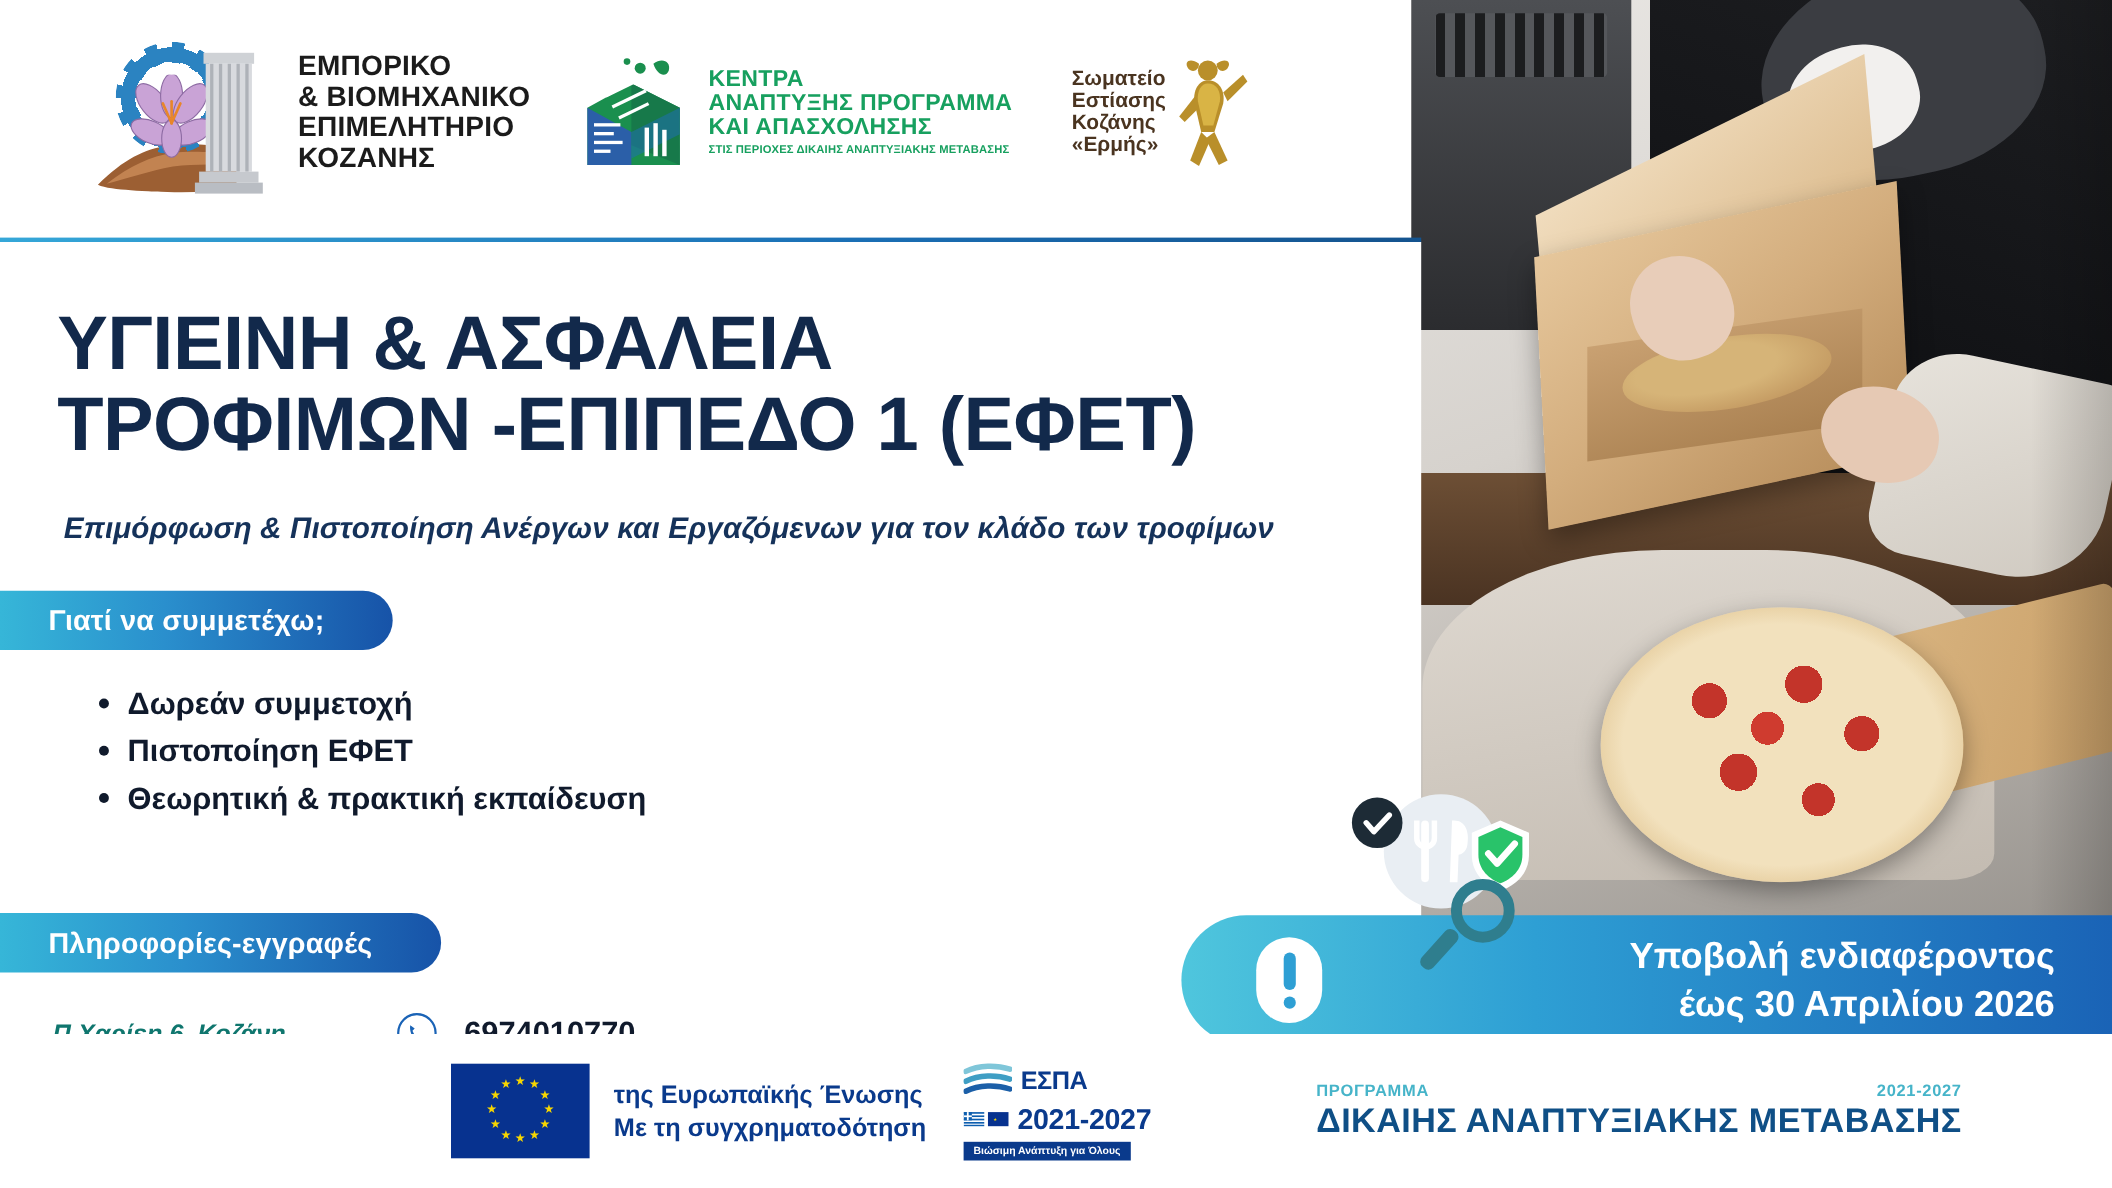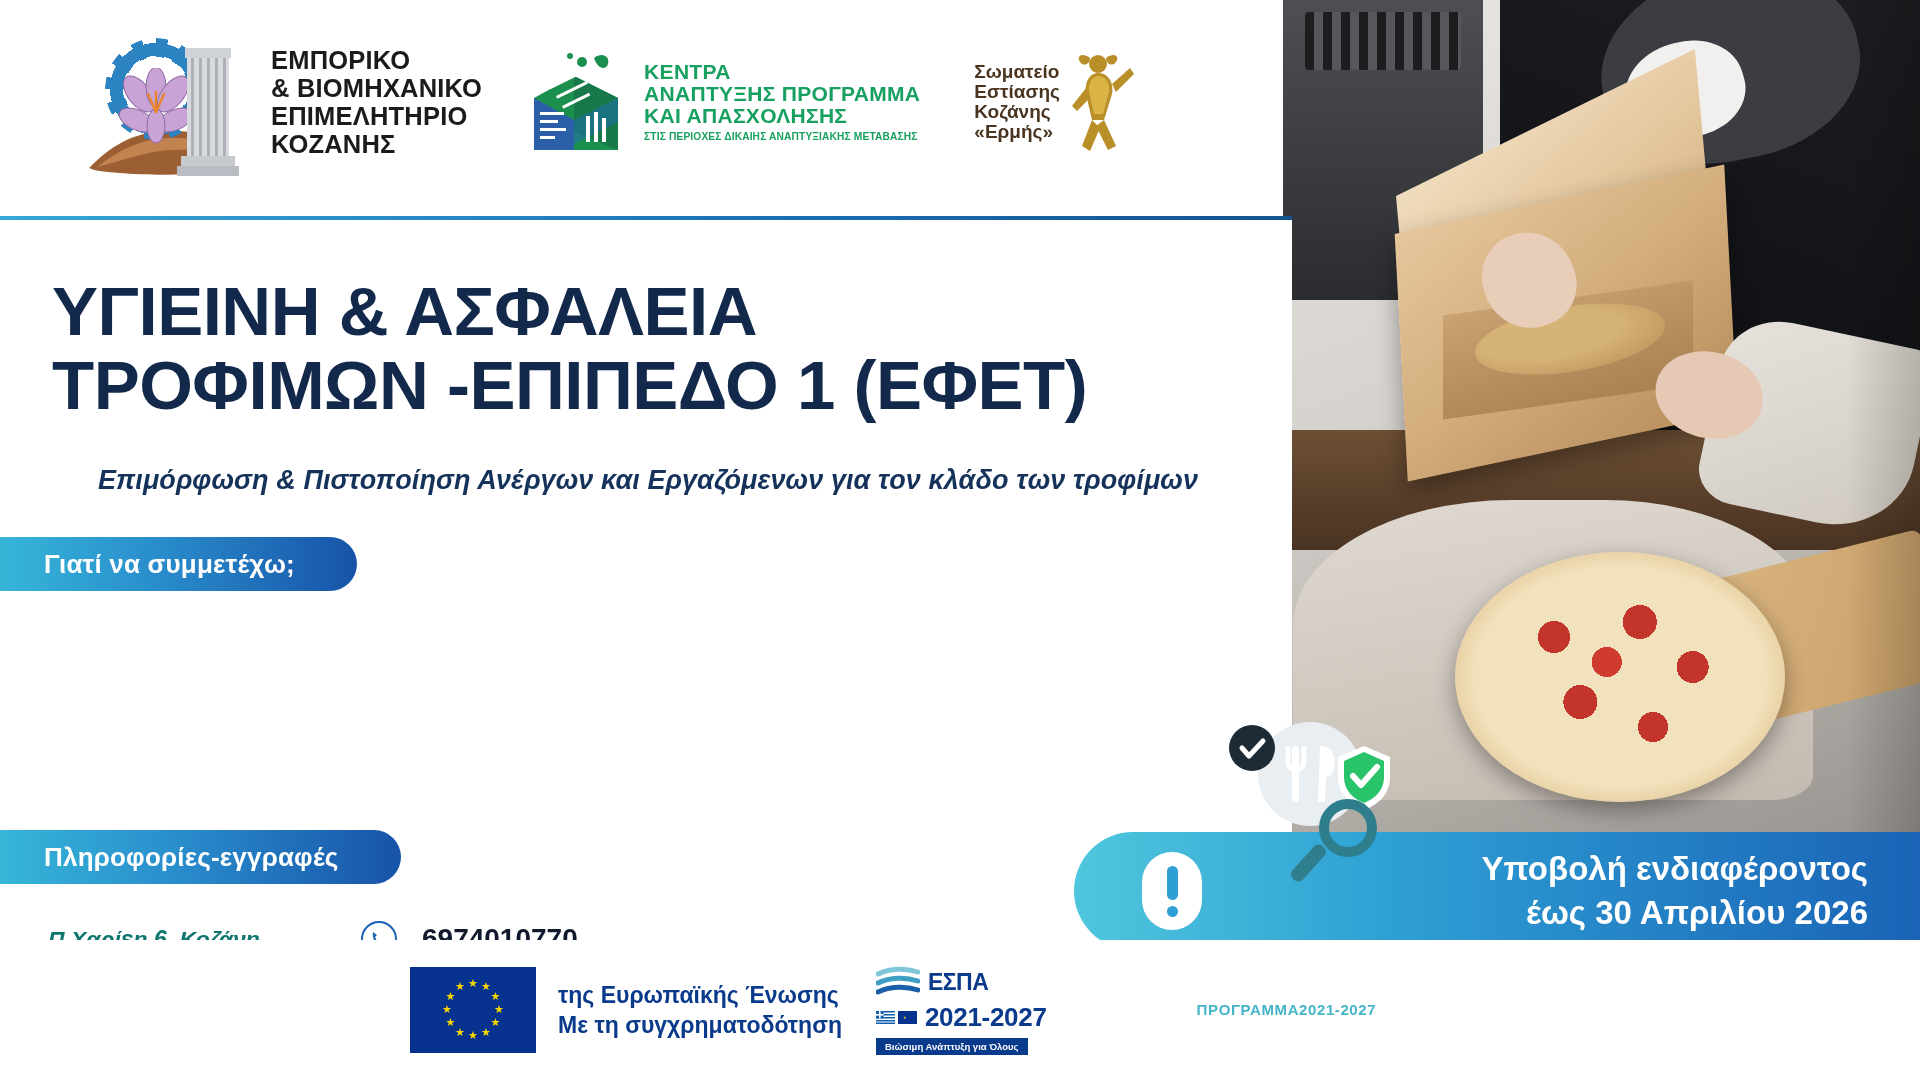--- a/index.html
+++ b/index.html
@@ -134,21 +134,21 @@
     position:absolute;left:0;top:220px;width:1292px;height:720px;
     background:#ffffff;z-index:15;
   }
   .title{
     position:absolute;left:52px;top:55px;width:1230px;
     color:#12294b;font-weight:800;font-size:69px;line-height:1.07;
     letter-spacing:-.5px;
   }
   .subtitle{
     position:absolute;left:58px;top:245px;width:1180px;
-    color:#15325a;font-style:italic;font-weight:700;font-size:27px;letter-spacing:.1px;text-align:center;
+    color:#15325a;font-style:italic;font-weight:700;font-size:27px;letter-spacing:.1px;
   }
 
   
   .pill{
     position:absolute;height:54px;border-radius:0 27px 27px 0;
     background:linear-gradient(90deg,#36b6d8 0%,#2a8fcd 42%,#1753a8 100%);
     display:flex;align-items:center;
     color:#ffffff;font-weight:800;font-size:26px;letter-spacing:.2px;
     padding-left:44px;padding-right:62px;box-sizing:border-box;
   }
@@ -371,20 +371,25 @@
       <div>ΥΓΙΕΙΝΗ &amp; ΑΣΦΑΛΕΙΑ</div>
       <div>ΤΡΟΦΙΜΩΝ -ΕΠΙΠΕΔΟ 1 (ΕΦΕΤ)</div>
     </div>
 
     <div class="subtitle">Επιμόρφωση &amp; Πιστοποίηση Ανέργων και Εργαζόμενων για τον κλάδο των τροφίμων</div>
 
     <div class="pill pill-why">
       <span>Γιατί να συμμετέχω;</span>
     </div>
 
+    <ul class="bullets">
+      <li>Δωρεάν συμμετοχή</li>
+      <li>Πιστοποίηση ΕΦΕΤ</li>
+      <li>Θεωρητική &amp; πρακτική εκπαίδευση</li>
+    </ul>
 
     <div class="pill pill-info">
       <span>Πληροφορίες-εγγραφές</span>
     </div>
 
     <div class="contacts">
       <div class="crow">
         <div class="caddr">Π.Χαρίsη 6 ,Κοζάνη</div>
         <div class="cico">
           <svg width="38" height="38" viewBox="0 0 38 38">
@@ -496,17 +501,18 @@
         <div class="espa-years">2021-2027</div>
       </div>
       <div class="espa-bar">Βιώσιμη Ανάπτυξη για Όλους</div>
     </div>
 
     <div class="prog">
       <div class="prog-top">
         <span class="prog-label">ΠΡΟΓΡΑΜΜΑ</span>
         <span class="prog-years">2021-2027</span>
       </div>
+      <div class="prog-main">ΔΙΚΑΙΗΣ ΑΝΑΠΤΥΞΙΑΚΗΣ ΜΕΤΑΒΑΣΗΣ</div>
     </div>
 
   </div>
 
 </div>
 
 </body></html>

